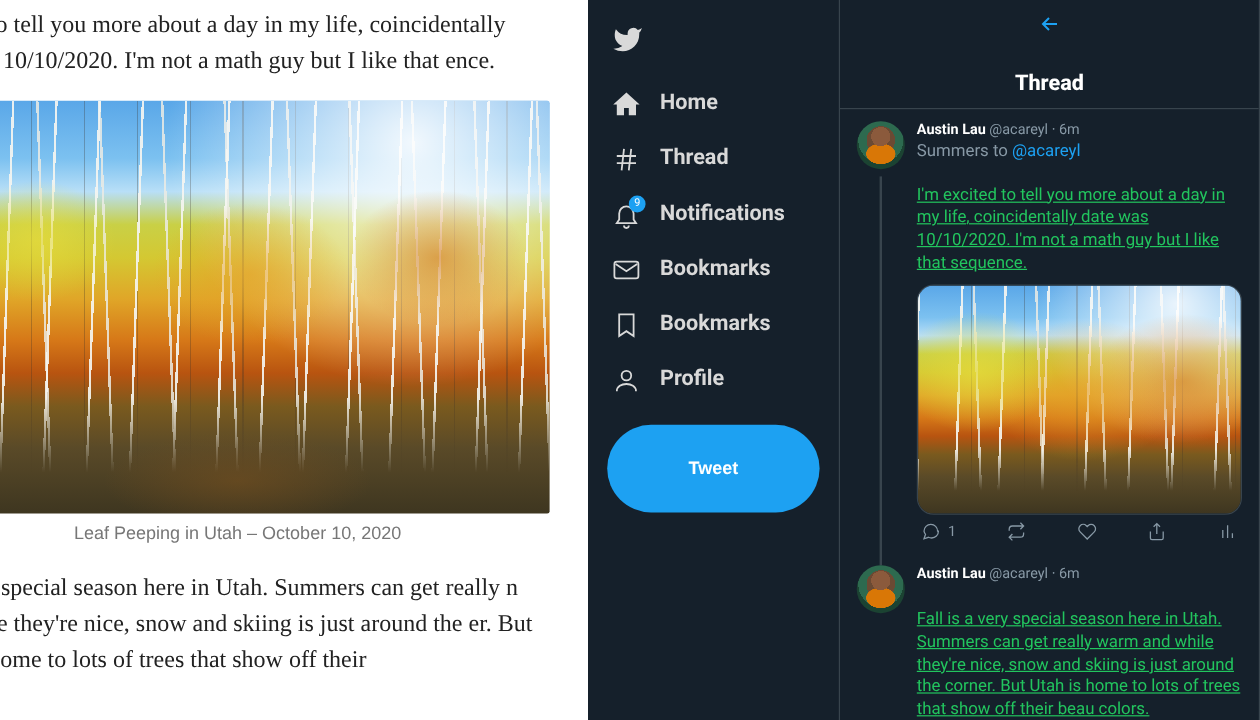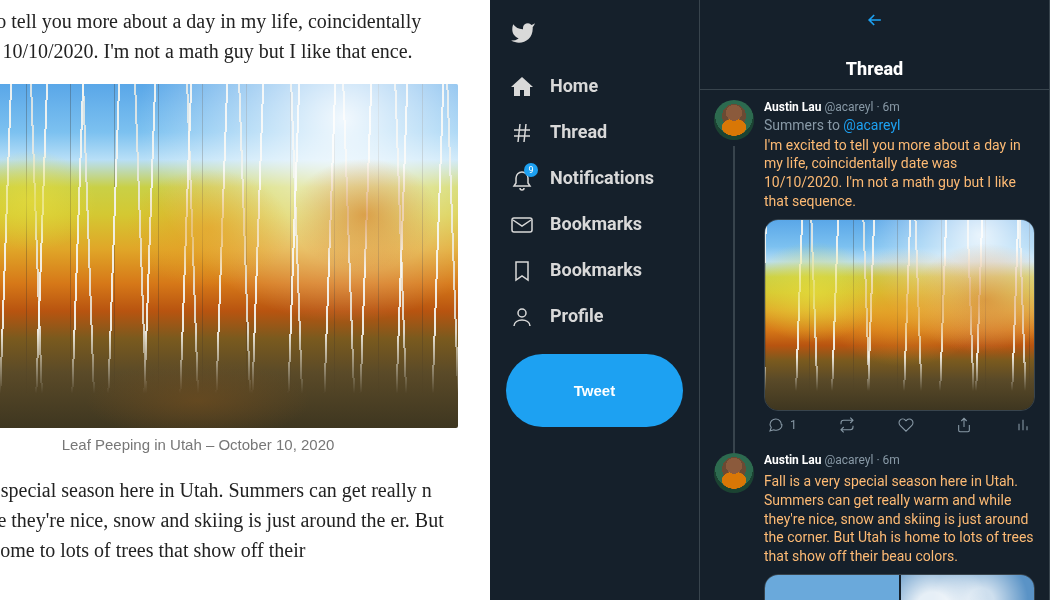--- a/index.html
+++ b/index.html
@@ -157,21 +157,21 @@
     background:
       radial-gradient(circle at 50% 32%, #8b5a3c 0 8px, transparent 8px),
       radial-gradient(ellipse 20px 14px at 50% 68%, #d97706 0 60%, transparent 62%);
   }
   .tweet-body { flex: 1; min-width: 0; }
   .tweet-head { font-size: 12px; line-height: 1.3; }
   .tweet-head .name { font-weight: 700; color: #fff; }
   .tweet-head .handle, .tweet-head .dot, .tweet-head .time { color: #8899a6; }
   .reply-to { font-size: 14px; color: #8899a6; margin-top: 1px; }
   .reply-to .at { color: #1da1f2; }
-  .tweet-text { font-size: 14px; color: #fdba74; line-height: 1.35; margin-top: 3px; }
+  .tweet-text { font-size: 14px; color: #22c55e; line-height: 1.35; margin-top: 20px; text-decoration: underline; }
   .tweet-media {
     margin-top: 8px;
     border-radius: 14px;
     overflow: hidden;
     border: 1px solid #38444d;
   }
   .forest-img {
     width: 100%;
     height: 190px;
     position: relative;

